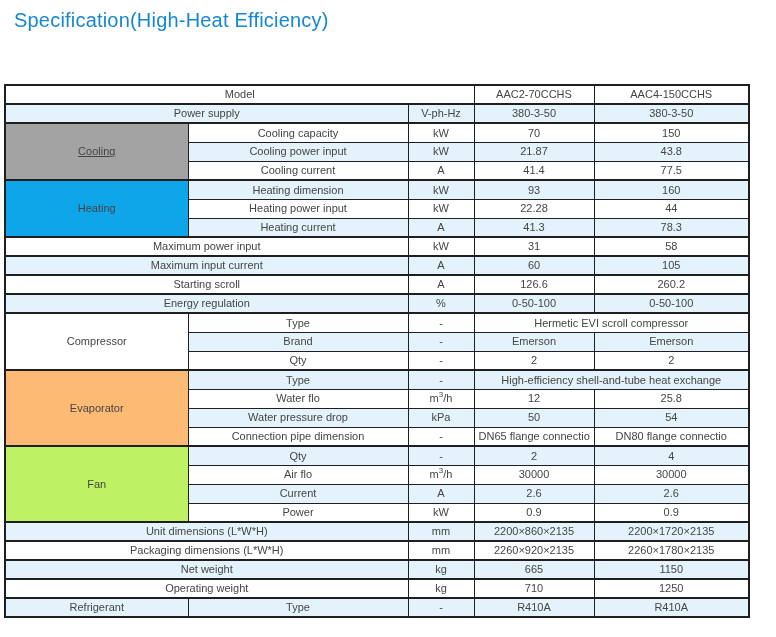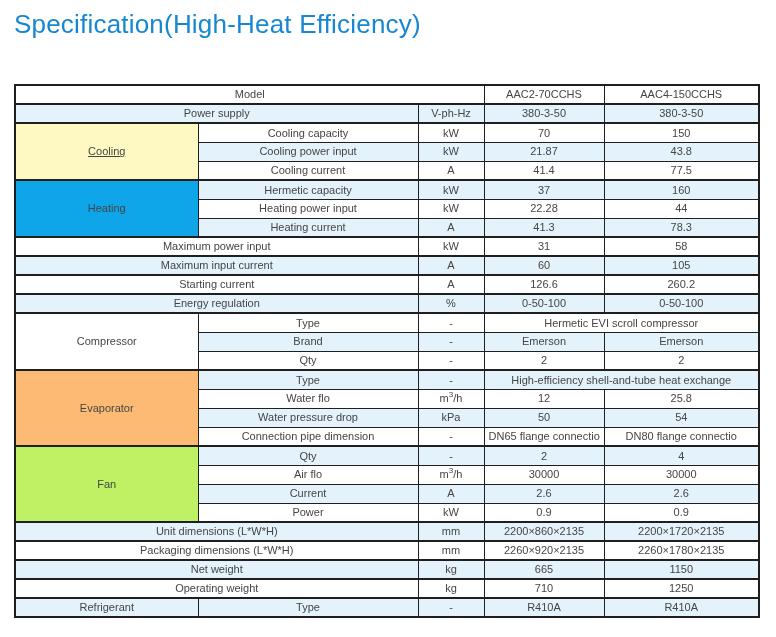--- a/index.html
+++ b/index.html
@@ -18,29 +18,29 @@
     position:relative;
     width:776px;
     height:637px;
     background:#ffffff;
     overflow:hidden;
   }
   .page-title{
     position:absolute;
     left:14px;
     top:9px;
-    font-size:26px;
+    font-size:20px;
     font-weight:400;
     letter-spacing:0.2px;
     color:var(--accent);
     white-space:nowrap;
   }
   table.spec{
     position:absolute;
-    left:14px;
+    left:4px;
     top:84px;
     border-collapse:collapse;
     table-layout:fixed;
     width:744px;
     border:2px solid var(--border);
   }
   table.spec td{
     border:1px solid var(--border);
     height:19px;
     padding:0 4px;
@@ -76,43 +76,43 @@
           <td>AAC2-70CCHS</td>
           <td>AAC4-150CCHS</td>
         </tr>
         <tr class="stripe section-top">
           <td colspan="2">Power supply</td>
           <td>V-ph-Hz</td>
           <td>380-3-50</td>
           <td>380-3-50</td>
         </tr>
         <tr class="section-top">
-          <td rowspan="3" style="background: #fef9c3; text-decoration: underline;">Cooling</td>
+          <td rowspan="3" style="background: #a3a3a3; text-decoration: underline;">Cooling</td>
           <td>Cooling capacity</td>
           <td>kW</td>
           <td>70</td>
           <td>150</td>
         </tr>
         <tr class="stripe">
           <td>Cooling power input</td>
           <td>kW</td>
           <td>21.87</td>
           <td>43.8</td>
         </tr>
         <tr>
           <td>Cooling current</td>
           <td>A</td>
           <td>41.4</td>
           <td>77.5</td>
         </tr>
         <tr class="stripe section-top">
           <td rowspan="3" style="background: #0ea5e9;">Heating</td>
-          <td>Hermetic capacity</td>
-          <td>kW</td>
-          <td>37</td>
+          <td>Heating dimension</td>
+          <td>kW</td>
+          <td>93</td>
           <td>160</td>
         </tr>
         <tr>
           <td>Heating power input</td>
           <td>kW</td>
           <td>22.28</td>
           <td>44</td>
         </tr>
         <tr class="stripe">
           <td>Heating current</td>
@@ -126,21 +126,21 @@
           <td>31</td>
           <td>58</td>
         </tr>
         <tr class="stripe section-top">
           <td colspan="2">Maximum input current</td>
           <td>A</td>
           <td>60</td>
           <td>105</td>
         </tr>
         <tr class="section-top">
-          <td colspan="2">Starting current</td>
+          <td colspan="2">Starting scroll</td>
           <td>A</td>
           <td>126.6</td>
           <td>260.2</td>
         </tr>
         <tr class="stripe section-top">
           <td colspan="2">Energy regulation</td>
           <td>%</td>
           <td>0-50-100</td>
           <td>0-50-100</td>
         </tr>

